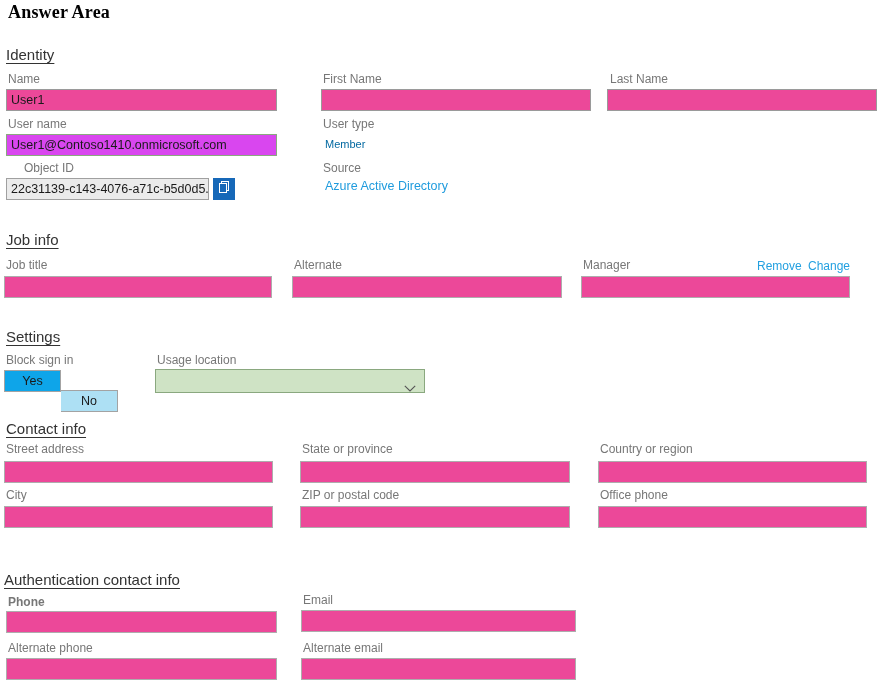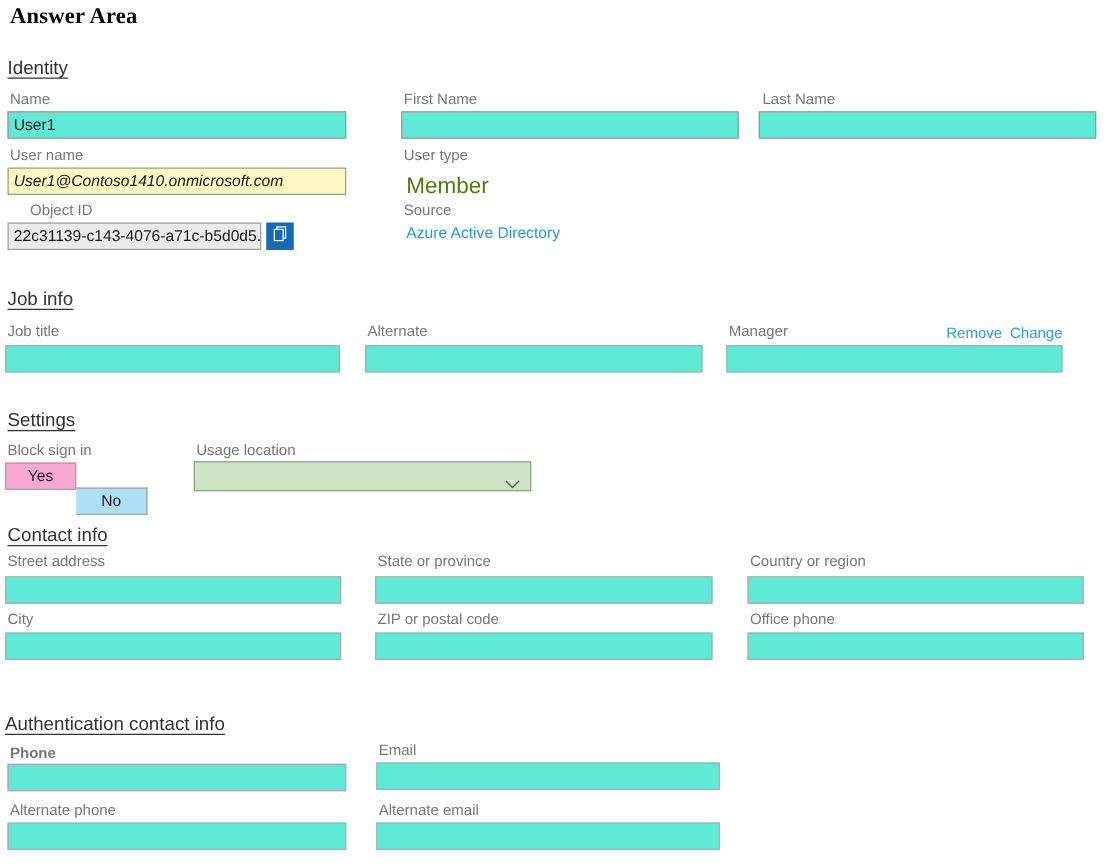--- a/index.html
+++ b/index.html
@@ -40,22 +40,22 @@
 
   
   .field-label {
     font-size: 12px;
     color: #777777;
     white-space: nowrap;
   }
 
   
   .static-value {
-    font-size: 18px;
-    color: #4d7c0f;
+    font-size: 11px;
+    color: #0369a1;
     white-space: nowrap;
   }
 
   
   .link {
     font-size: 12.5px;
     color: #1f9bdd;
     white-space: nowrap;
     cursor: pointer;
   }
@@ -63,35 +63,34 @@
     font-size: 12px;
     color: #23a0e0;
     white-space: nowrap;
     cursor: pointer;
   }
 
   
   .textbox {
     box-sizing: border-box;
     border: 1px solid #9a9a9a;
-    background: #5eead4;
+    background: #ec4899;
     height: 22px;
     font-family: "Liberation Sans", sans-serif;
     font-size: 12.5px;
     color: #1a1a1a;
     padding: 0 4px;
     line-height: 20px;
     white-space: nowrap;
     overflow: hidden;
   }
   .textbox.light-border { border-color: #adadad; }
   .textbox.green {
-    background: #fef9c3;
+    background: #d946ef;
     border-color: #8aa87f;
-    font-style: italic;
   }
   .textbox.readonly {
     background: #ebebeb;
     border-color: #a0a0a0;
   }
 
   
   .copy-btn {
     box-sizing: border-box;
     width: 22px;
@@ -107,21 +106,21 @@
   .toggle {
     display: flex;
     height: 22px;
     box-sizing: border-box;
   }
   .toggle-opt {
     box-sizing: border-box;
     width: 57px;
     height: 22px;
     border: 1px solid #a3a3a3;
-    background: #f9a8d4;
+    background: #0ea5e9;
     font-size: 12.5px;
     color: #1a1a1a;
     display: flex;
     align-items: center;
     justify-content: center;
     cursor: pointer;
   }
   .toggle-opt + .toggle-opt { border-left: none; margin-top: 20px; }
   .toggle-opt.selected { background: #ade0f4; }
 

